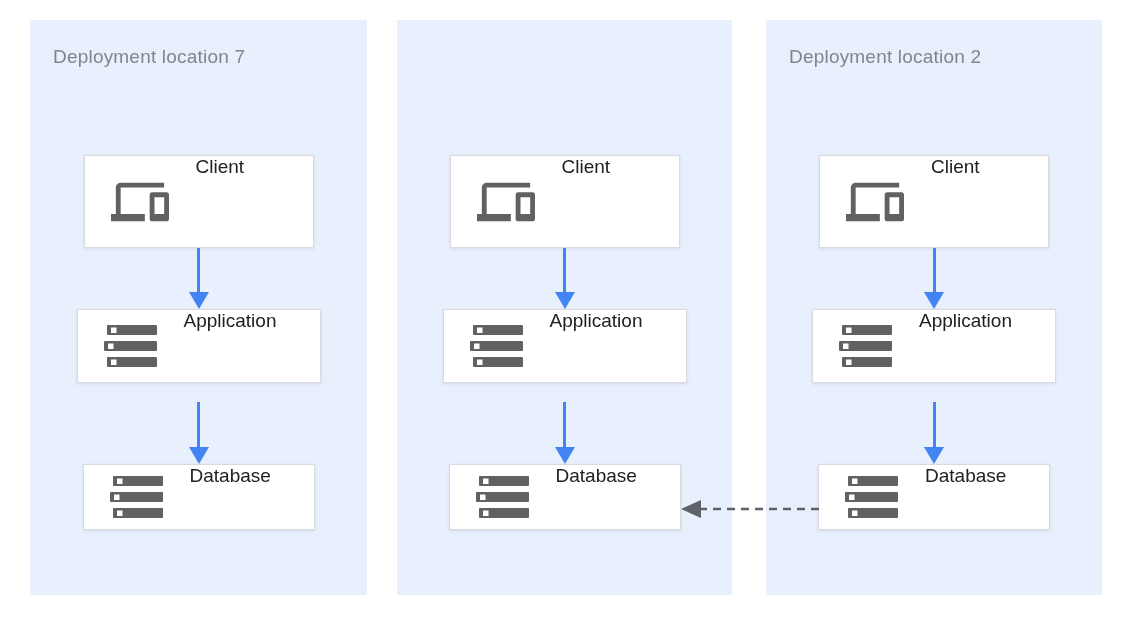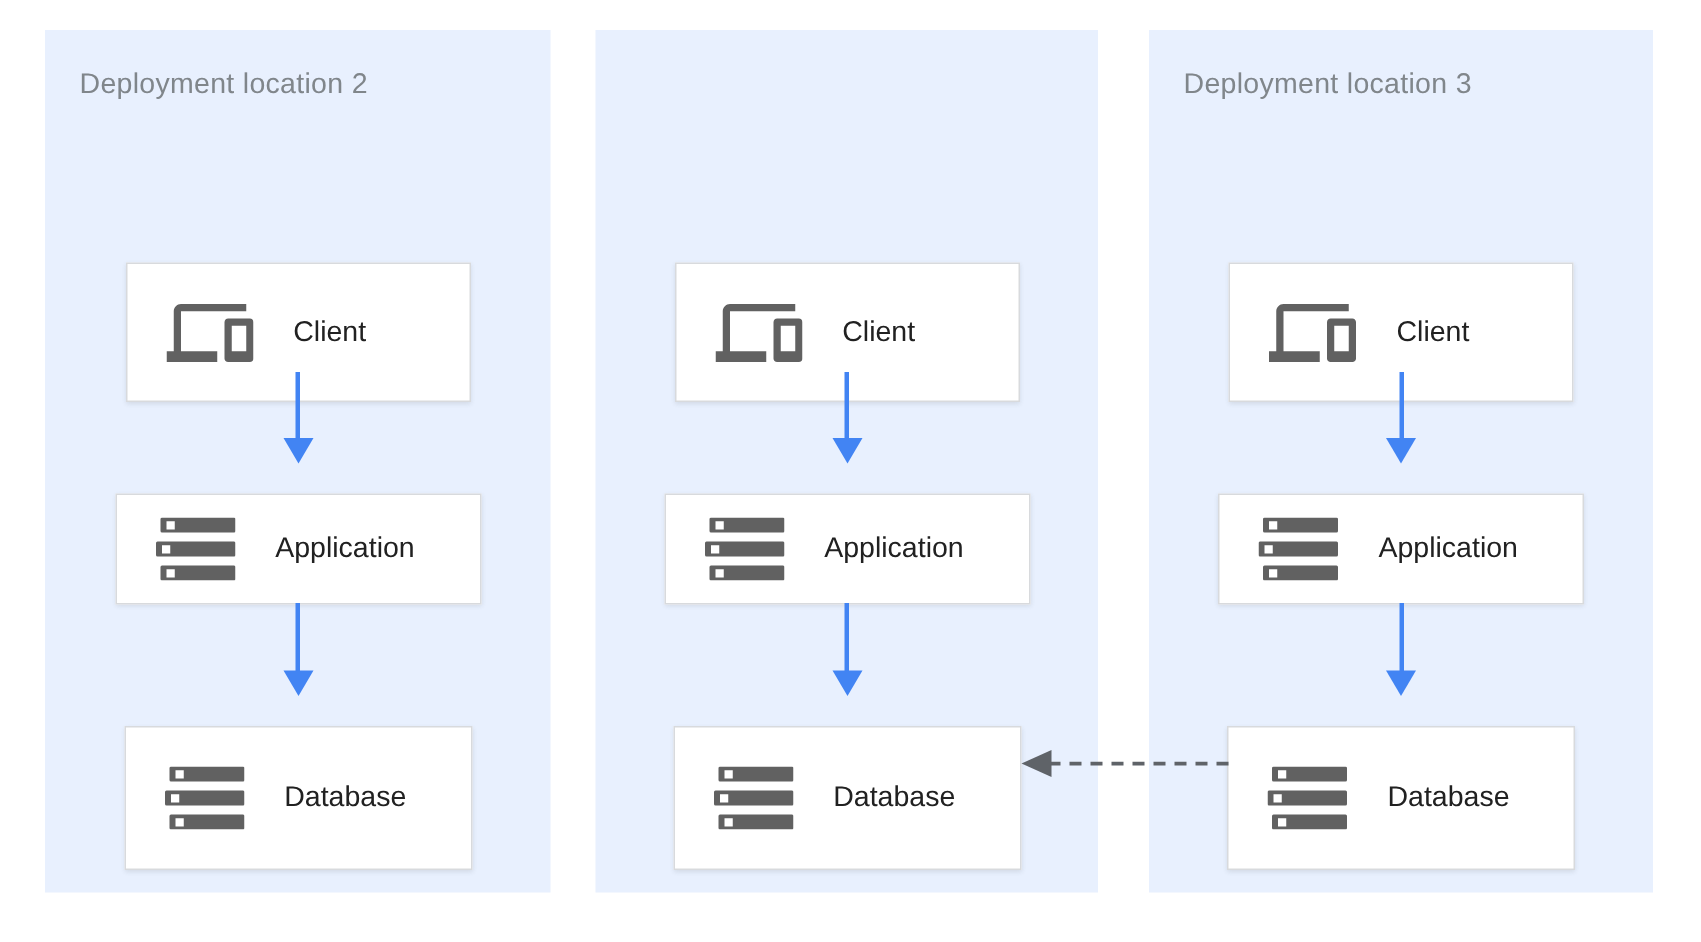--- a/index.html
+++ b/index.html
@@ -33,27 +33,25 @@
   }
   .node {
     position: absolute;
     left: 50%;
     transform: translateX(-50%);
     background: #ffffff;
     border: 1px solid #d8dadd;
     box-shadow: 0 1px 3px rgba(60,64,67,0.12);
     box-sizing: border-box;
     display: flex;
-    align-items: center;
     padding-left: 26px;
-    margin-top: 20px;
   }
   .node-client      { top: 135px; width: 230px; height: 93px; }
   .node-application { top: 289px; width: 244px; height: 74px; }
-  .node-database    { top: 444px; width: 232px; height: 96px; }
+  .node-database    { top: 444px; width: 232px; height: 66px; }
   .node .icon {
     display: inline-flex;
     align-items: center;
     justify-content: center;
     flex: 0 0 auto;
   }
   .node .label {
     margin-left: 27px;
     font-size: 19px;
     color: #212121;
@@ -95,21 +93,21 @@
     height: 22px;
   }
   .icon svg { display: block; }
 </style>
 </head>
 <body>
 
 <div class="canvas">
 
   <section class="panel panel-1">
-    <h2 class="panel-title">Deployment location 2</h2>
+    <h2 class="panel-title">Deployment location 7</h2>
 
     <div class="node node-client">
       <span class="icon">
         <svg width="58" height="58" viewBox="0 0 24 24" fill="#616161" aria-hidden="true">
           <path d="M4 6h18V4H4c-1.1 0-2 .9-2 2v11H0v3h14v-3H4V6zm19 2h-6c-.55 0-1 .45-1 1v10c0 .55.45 1 1 1h6c.55 0 1-.45 1-1V9c0-.55-.45-1-1-1zm-1 9h-4v-7h4v7z"></path>
         </svg>
       </span>
       <span class="label">Client</span>
     </div>
 
@@ -212,21 +210,21 @@
             <rect x="4" y="18.5" width="5.5" height="5.5"></rect>
             <rect x="7" y="34.5" width="5.5" height="5.5"></rect>
           </g>
         </svg>
       </span>
       <span class="label">Database</span>
     </div>
   </section>
 
   <section class="panel panel-3">
-    <h2 class="panel-title">Deployment location 3</h2>
+    <h2 class="panel-title">Deployment location 2</h2>
 
     <div class="node node-client">
       <span class="icon">
         <svg width="58" height="58" viewBox="0 0 24 24" fill="#616161" aria-hidden="true">
           <path d="M4 6h18V4H4c-1.1 0-2 .9-2 2v11H0v3h14v-3H4V6zm19 2h-6c-.55 0-1 .45-1 1v10c0 .55.45 1 1 1h6c.55 0 1-.45 1-1V9c0-.55-.45-1-1-1zm-1 9h-4v-7h4v7z"></path>
         </svg>
       </span>
       <span class="label">Client</span>
     </div>
 

